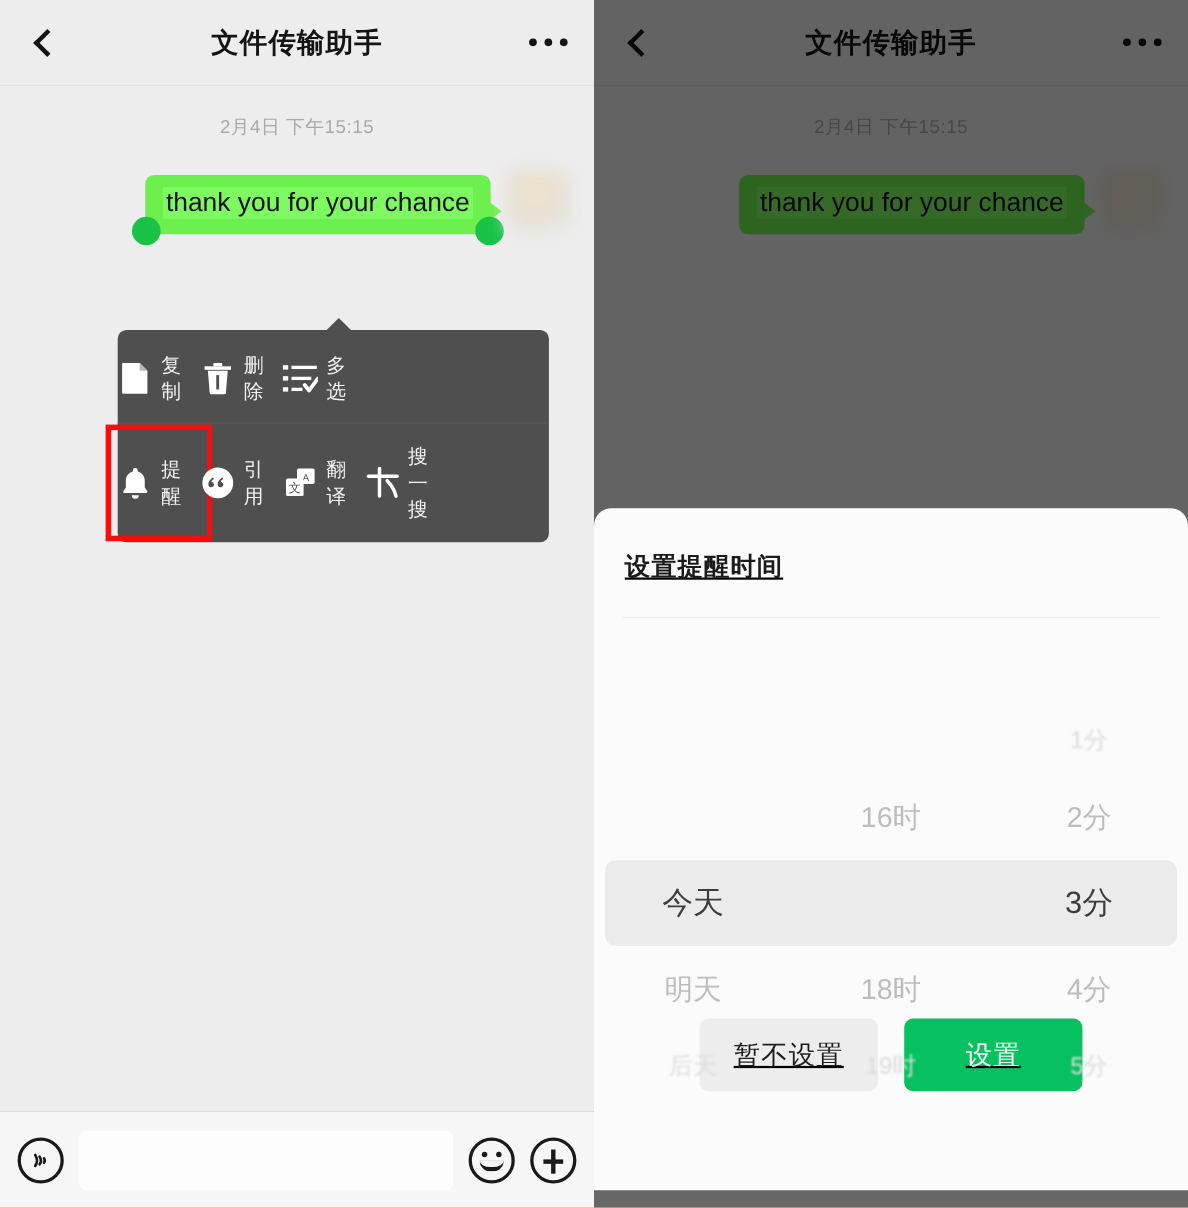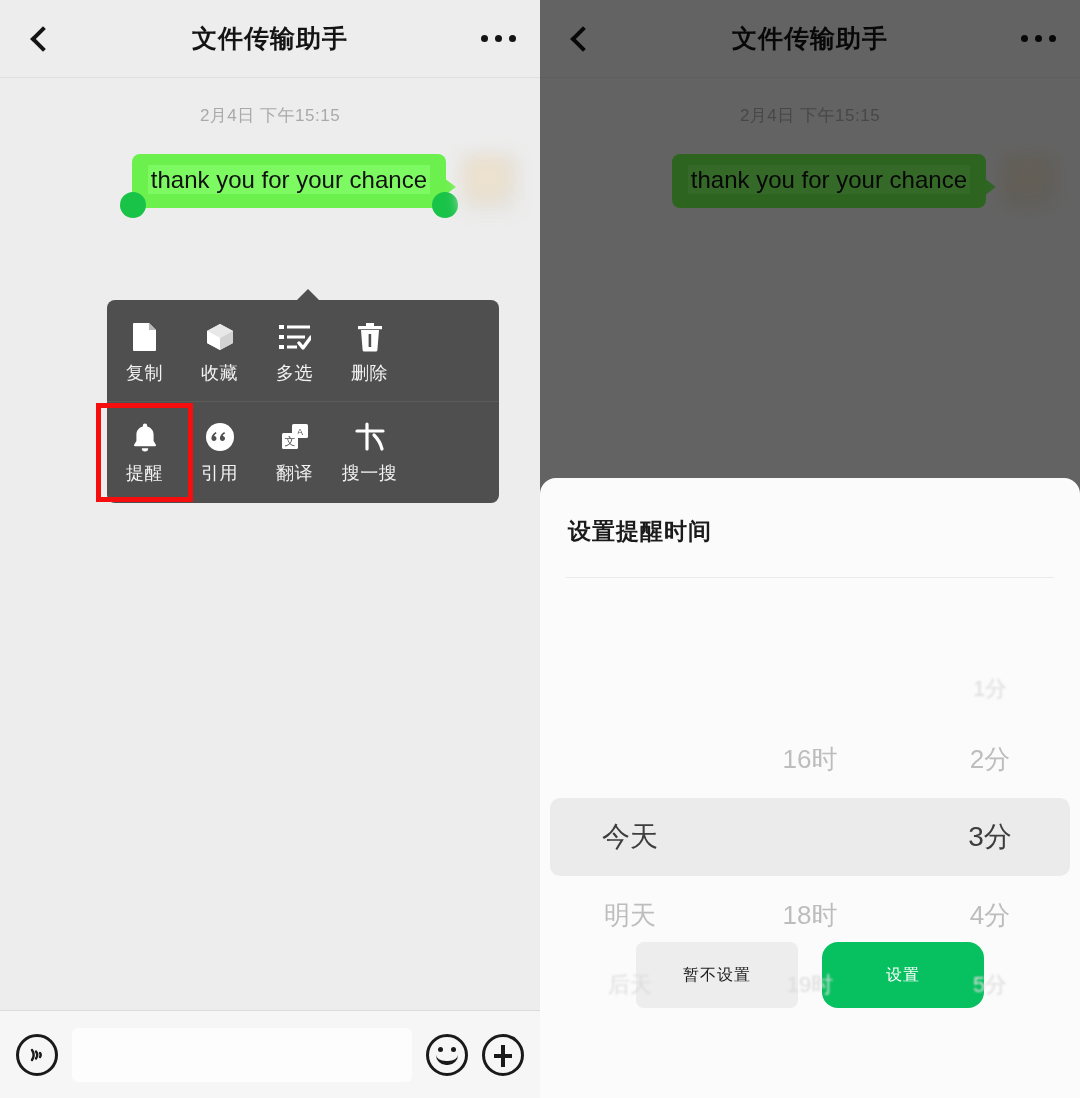--- a/index.html
+++ b/index.html
@@ -26,21 +26,21 @@
   .back-chevron { width: 18px; height: 18px; border-left: 4px solid #141414; border-bottom: 4px solid #141414;
                   transform: rotate(45deg); margin-left: 6px; }
   .more-btn { position: absolute; right: 18px; top: 50%; transform: translateY(-50%);
               width: 48px; height: 44px; display: flex; align-items: center; justify-content: center; gap: 7px; }
   .dot { width: 7px; height: 7px; border-radius: 50%; background: #141414; }
 
   
   .chat-body { position: relative; height: 972px; background: #ededed; }
   .timestamp { text-align: center; color: #aaa9a9; font-size: 17px; padding-top: 26px; letter-spacing: .5px; }
 
-  .msg-row { display: flex; justify-content: flex-end; align-items: center; padding: 22px 20px 0 0; }
+  .msg-row { display: flex; justify-content: flex-end; align-items: flex-end; padding: 22px 20px 0 0; }
   .bubble-wrap { position: relative; }
   .bubble {
     position: relative; background: #6cf04e; border-radius: 8px;
     padding: 12px 16px 14px 16px; max-width: 330px;
   }
   .bubble-text { font-size: 24px; color: #111; white-space: nowrap; line-height: 1.15;
                  background: #7dfa61; padding: 1px 3px; }
   .bubble-tail { position: absolute; right: -10px; top: 24px; width: 0; height: 0;
                  border-top: 9px solid transparent; border-bottom: 9px solid transparent;
                  border-left: 12px solid #6cf04e; }
@@ -54,21 +54,21 @@
   
   .ctx-menu {
     position: absolute; left: 107px; top: 222px; width: 392px;
     background: #4f4f4f; border-radius: 8px; padding: 14px 0 12px 0;
   }
   .ctx-arrow { position: absolute; top: -11px; left: 189px; width: 0; height: 0;
                border-left: 12px solid transparent; border-right: 12px solid transparent;
                border-bottom: 12px solid #4f4f4f; }
   .ctx-row { display: flex; }
   .ctx-row.second { border-top: 1px solid #5c5c5c; margin-top: 10px; padding-top: 12px; }
-  .ctx-item { flex: 0 0 75px; display: flex; flex-direction: column; align-items: center;
+  .ctx-item { flex: 0 0 75px; display: flex; flex-direction: row; align-items: center;
               gap: 7px; padding: 6px 0 6px 0; position: relative; }
   .ctx-row.second .ctx-item { flex: 0 0 75px; }
   .ctx-icon { width: 34px; height: 34px; display: flex; align-items: center; justify-content: center; }
   .ctx-label { font-size: 18px; color: #f2f2f2; letter-spacing: .5px; }
   .ctx-item.highlighted { outline: 5px solid #f60d0d; outline-offset: 6px; }
 
   
   .input-bar { position: absolute; bottom: 0; left: 0; width: 540px; height: 88px; background: #f6f6f6;
                border-top: 1px solid #dcdcdc; display: flex; align-items: center; padding: 0 16px; gap: 14px; }
   .circle-btn { width: 42px; height: 42px; border-radius: 50%; border: 3px solid #1a1a1a;
@@ -82,41 +82,41 @@
                  border-bottom: 4px solid #1a1a1a; border-radius: 0 0 14px 14px; }
   .plus-btn { width: 42px; height: 42px; border-radius: 50%; border: 3px solid #1a1a1a; position: relative; flex: 0 0 auto; }
   .plus-btn::before, .plus-btn::after { content: ""; position: absolute; background: #1a1a1a; }
   .plus-btn::before { left: 9px; top: 17px; width: 18px; height: 4px; }
   .plus-btn::after { top: 8px; left: 16px; width: 4px; height: 22px; }
 
   
   .dim-overlay { position: absolute; inset: 0; background: rgba(0,0,0,.58); pointer-events: none; }
 
   
-  .sheet { position: absolute; left: 0; bottom: 0; width: 540px; height: 620px;
-           background: #fbfbfb; border-top-left-radius: 16px; border-top-right-radius: 16px; }
+  .sheet { position: absolute; left: 0; bottom: 16px; width: 540px; height: 620px;
+           background: #fbfbfb; border-top-left-radius: 16px; border-top-right-radius: 16px; text-decoration: underline; }
   .sheet-title { font-size: 23px; font-weight: bold; color: #1b1b1b; padding: 38px 0 0 28px; letter-spacing: 1px; }
   .sheet-divider { height: 1px; background: #ebebeb; margin: 30px 26px 0 26px; }
 
   .picker { position: relative; height: 320px; margin-top: 6px; }
   .picker-band { position: absolute; left: 10px; right: 10px; top: 214px; height: 78px;
                  background: #ebebeb; border-radius: 10px; }
   .picker-cols { position: relative; display: flex; height: 100%; }
   .picker-col { flex: 1; position: relative; }
   .picker-cell { position: absolute; left: 0; right: 0; height: 78px; display: flex;
                  align-items: center; justify-content: center; font-size: 26px; color: #b8b8b8; }
   .picker-cell.selected { color: #3d3d3d; font-size: 28px; }
   .picker-cell.faded { color: #dcdcdc; filter: blur(1.1px); font-size: 22px; }
   .picker-cell.dim { color: #bdbdbd; }
 
   .sheet-actions { display: flex; justify-content: center; gap: 24px; margin-top: 38px; }
   .btn { width: 162px; height: 66px; border-radius: 8px; display: flex; align-items: center;
-         justify-content: center; font-size: 16px; letter-spacing: 1px; }
+         justify-content: center; font-size: 24px; letter-spacing: 1px; }
   .btn.secondary { background: #ededed; color: #1d1d1d; }
-  .btn.primary { background: #07c160; color: #fff; border-radius: 16px; }
+  .btn.primary { background: #07c160; color: #fff; }
 </style>
 </head>
 <body>
 
 <div class="screen">
 
   <div class="panel left">
 
     <div class="header">
       <div class="back-btn">
@@ -153,54 +153,43 @@
             <span class="ctx-icon">
               <svg width="26" height="30" viewBox="0 0 26 30">
                   <path d="M2 1h15l7 7v20a1 1 0 0 1-1 1H2a1 1 0 0 1-1-1V2a1 1 0 0 1 1-1z" fill="#fff"></path>
                   <path d="M17 1v7h7z" fill="#b9b9b9"></path>
                 </svg>
             </span>
             <span class="ctx-label">复制</span>
           </div>
           <div class="ctx-item">
             <span class="ctx-icon">
-              <svg width="30" height="30" viewBox="0 0 30 30">
-                  <path d="M15 2 28 9v12l-13 7L2 21V9z" fill="#fff"></path>
-                  <path d="M15 2 28 9l-13 7L2 9z" fill="#e8e8e8"></path>
-                  <path d="M15 16v12L2 21V9z" fill="#fff"></path>
-                  <path d="M15 16v12l13-7V9z" fill="#d2d2d2"></path>
+              <svg width="26" height="30" viewBox="0 0 26 30">
+                  <rect x="1" y="4" width="24" height="3.2" fill="#fff"></rect>
+                  <path d="M9 1h8v3H9z" fill="#fff"></path>
+                  <path d="M4 8h18l-1.6 20a1.6 1.6 0 0 1-1.6 1.5H7.2A1.6 1.6 0 0 1 5.6 28z" fill="#fff"></path>
+                  <rect x="11.6" y="12" width="2.6" height="13" fill="#4f4f4f"></rect>
                 </svg>
             </span>
-            <span class="ctx-label">收藏</span>
+            <span class="ctx-label">删除</span>
           </div>
           <div class="ctx-item">
             <span class="ctx-icon">
               <svg width="32" height="28" viewBox="0 0 32 28">
                 <rect x="0" y="2" width="5" height="4" fill="#fff"></rect>
                   <rect x="8" y="2.5" width="23" height="3" fill="#fff"></rect>
                 <rect x="0" y="12" width="5" height="4" fill="#fff"></rect>
                   <rect x="8" y="12.5" width="18" height="3" fill="#fff"></rect>
                 <rect x="0" y="22" width="5" height="4" fill="#fff"></rect>
                   <rect x="8" y="22.5" width="10" height="3" fill="#fff"></rect>
                 <path d="M20 20l4 5 8-11" stroke="#fff" stroke-width="3.4" fill="none" stroke-linecap="round" stroke-linejoin="round"></path>
               </svg>
             </span>
             <span class="ctx-label">多选</span>
           </div>
-          <div class="ctx-item">
-            <span class="ctx-icon">
-              <svg width="26" height="30" viewBox="0 0 26 30">
-                  <rect x="1" y="4" width="24" height="3.2" fill="#fff"></rect>
-                  <path d="M9 1h8v3H9z" fill="#fff"></path>
-                  <path d="M4 8h18l-1.6 20a1.6 1.6 0 0 1-1.6 1.5H7.2A1.6 1.6 0 0 1 5.6 28z" fill="#fff"></path>
-                  <rect x="11.6" y="12" width="2.6" height="13" fill="#4f4f4f"></rect>
-                </svg>
-            </span>
-            <span class="ctx-label">删除</span>
-          </div>
         </div>
 
         <div class="ctx-row second">
           <div class="ctx-item highlighted">
             <span class="ctx-icon">
               <svg width="28" height="30" viewBox="0 0 28 30">
                   <path d="M14 1.5a2.2 2.2 0 0 1 2.2 2.2v.9c3.8.9 6.4 4.2 6.4 8.2v6.3l2.3 3.6c.4.7-.1 1.5-.9 1.5H4c-.8 0-1.3-.8-.9-1.5l2.3-3.6v-6.3c0-4 2.6-7.3 6.4-8.2v-.9A2.2 2.2 0 0 1 14 1.5z" fill="#fff"></path>
                   <path d="M10.8 26.2h6.4a3.2 3.2 0 0 1-6.4 0z" fill="#fff"></path>
                 </svg>
             </span>

